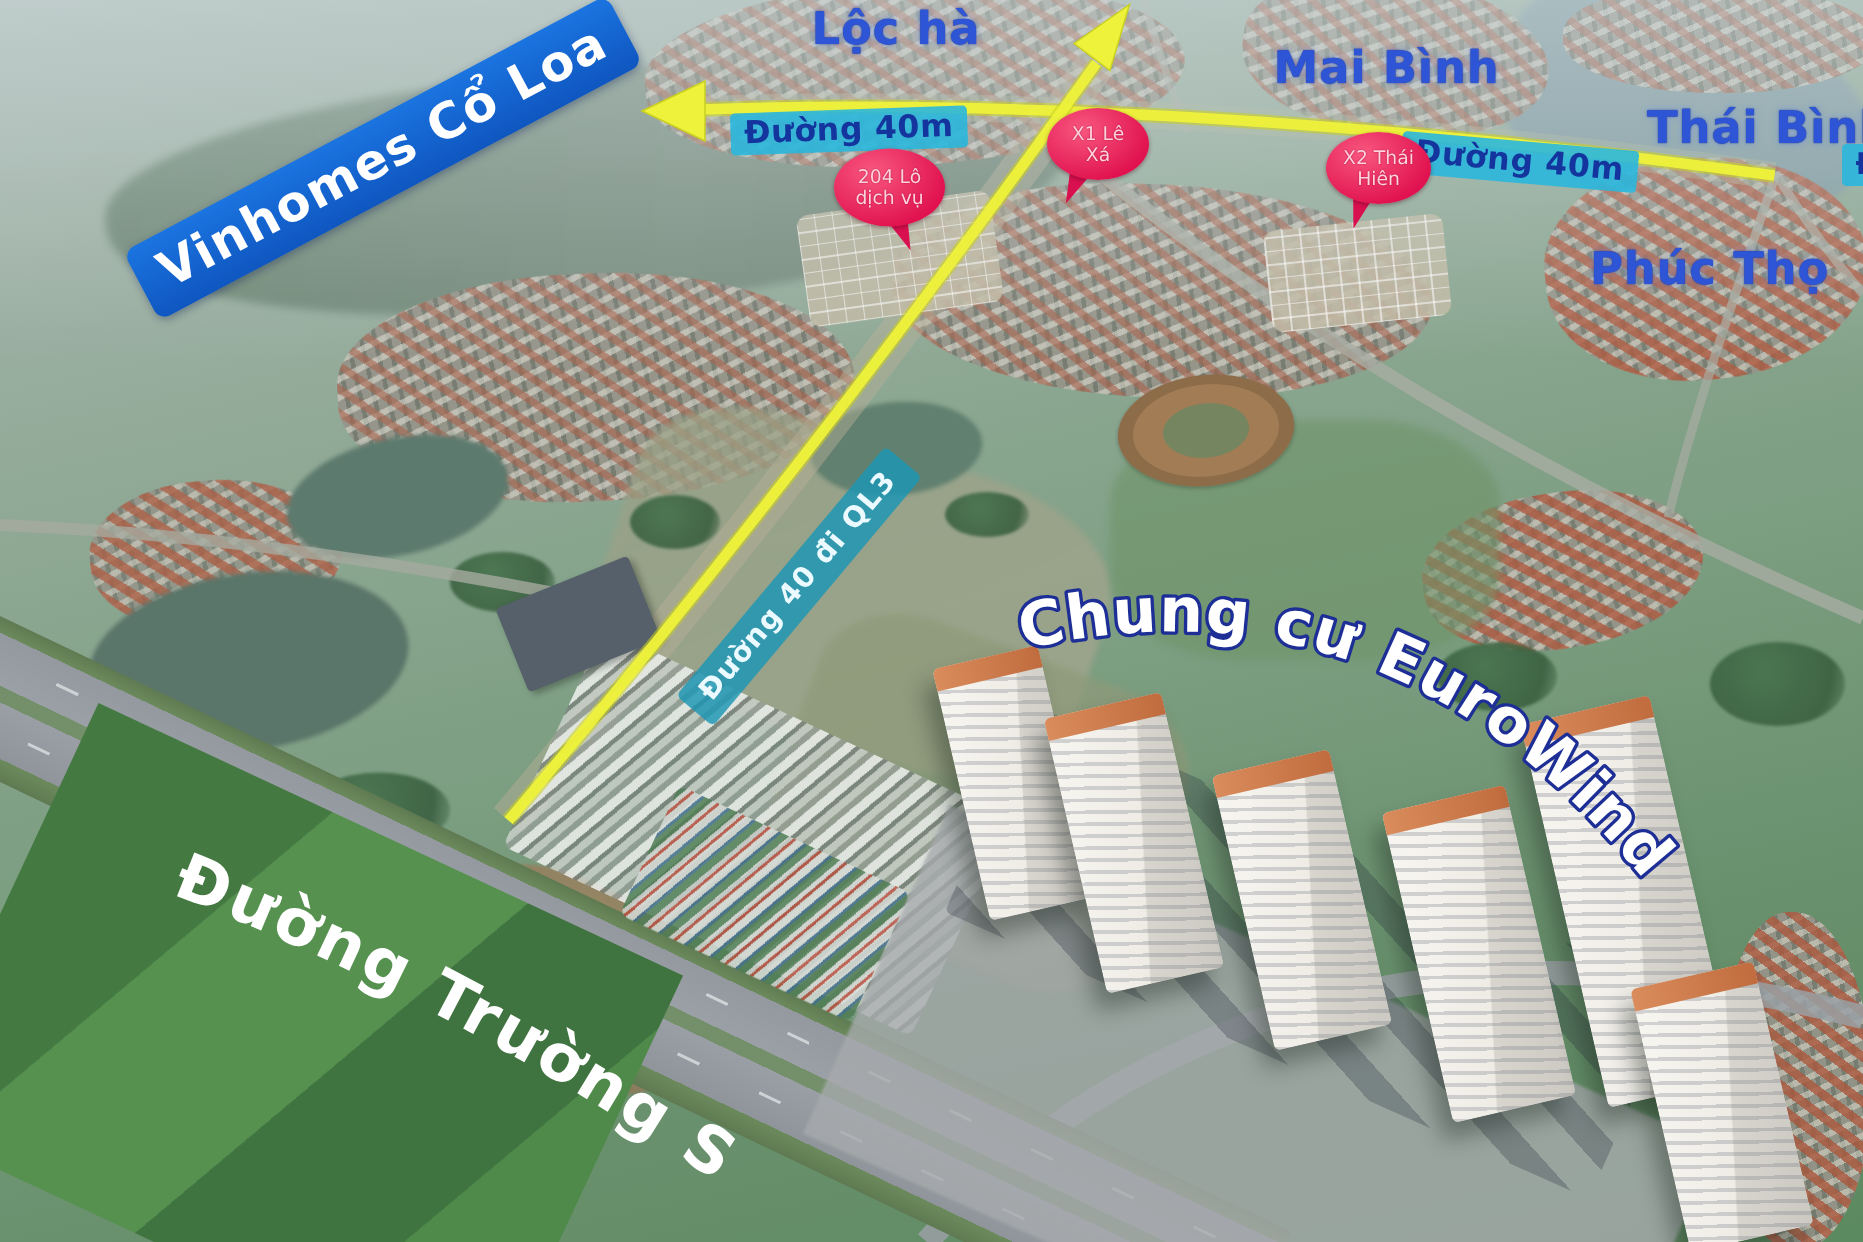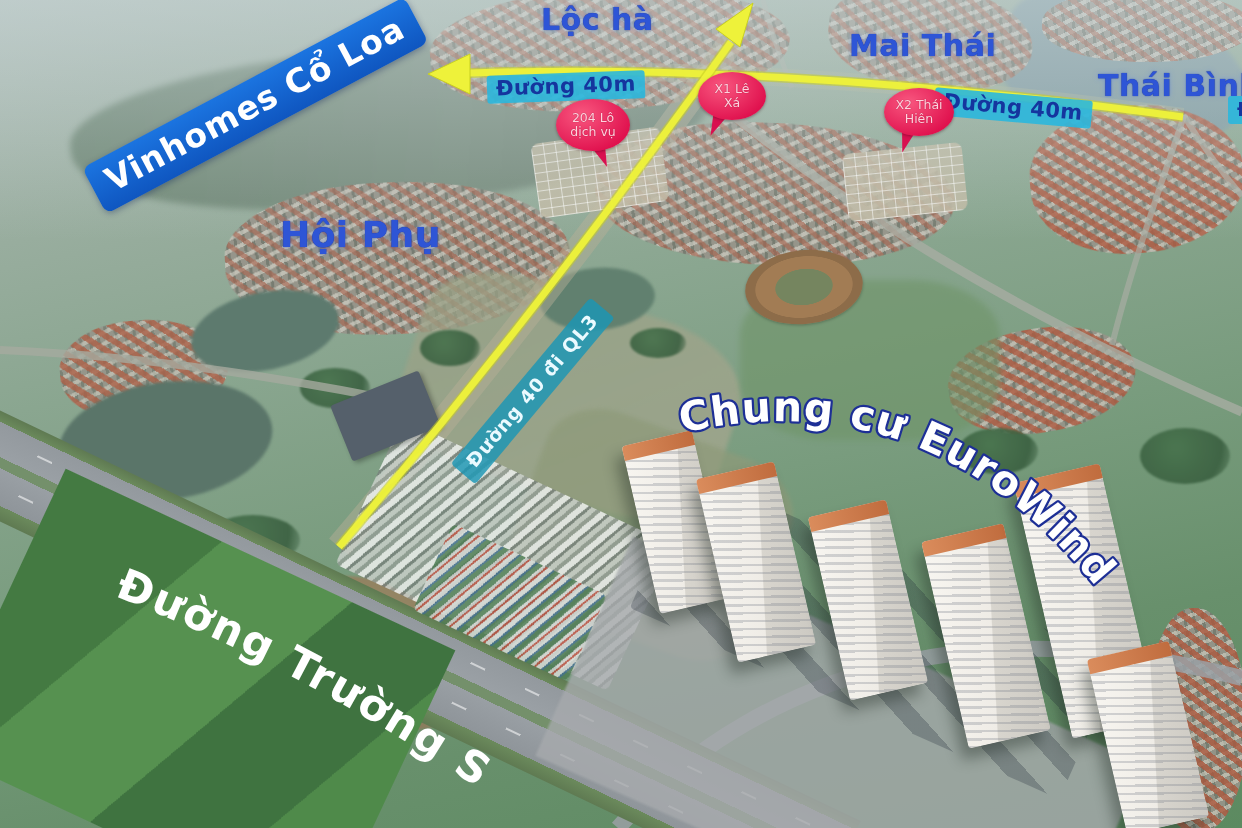--- a/index.html
+++ b/index.html
@@ -183,23 +183,23 @@
     <path d="M 446 74 C 640 65 900 78 1183 117" fill="none" stroke="#eef23a" stroke-width="7" opacity=".95"></path>
     <path d="M 339 547 C 470 392 610 212 731 42" fill="none" stroke="#c9d020" stroke-width="10" opacity=".55"></path>
     <path d="M 339 547 C 470 392 610 212 731 42" fill="none" stroke="#eef23a" stroke-width="7" opacity=".95"></path>
     <polygon points="428,74 470,54 470,94" fill="#eef23a" stroke="#c9d020" stroke-width="1"></polygon>
     <polygon points="753,3 740,47 716,29" fill="#eef23a" stroke="#c9d020" stroke-width="1"></polygon>
   </svg>
 
   <div class="ribbon vinhomes" style="left:82px;top:168px;">Vinhomes Cổ Loa</div>
 
   <div class="place-label" style="left:541px;top:2px;font-size:30px;">Lộc hà</div>
-  <div class="place-label" style="left:849px;top:28px;font-size:30px;">Mai Thái</div>
+  <div class="place-label" style="left:849px;top:28px;font-size:30px;">Mai Bình</div>
   <div class="place-label" style="left:1098px;top:68px;font-size:30px;">Thái Bình</div>
-  <div class="place-label" style="left:280px;top:214px;font-size:36px;">Hội Phụ</div>
+  <div class="place-label" style="left:1060px;top:162px;font-size:30px;">Phúc Thọ</div>
 
   <div class="road-label" style="left:487px;top:73px;font-size:21px;transform:rotate(-2deg);">Đường 40m</div>
   <div class="road-label" style="left:934px;top:94px;font-size:21px;transform:rotate(5deg);">Đường 40m</div>
   <div class="road-label" style="left:1228px;top:96px;font-size:20px;">Đ</div>
 
   <div class="ribbon ql3" style="left:463px;top:458px;">Đường 40 đi QL3</div>
 
   <svg class="abs" style="left:0;top:0;z-index:11;pointer-events:none;" width="1242" height="828" viewBox="0 0 1242 828">
     <defs>
       <path id="ew-curve" d="M 682 433 Q 920 378 1088 577" fill="none"></path>

